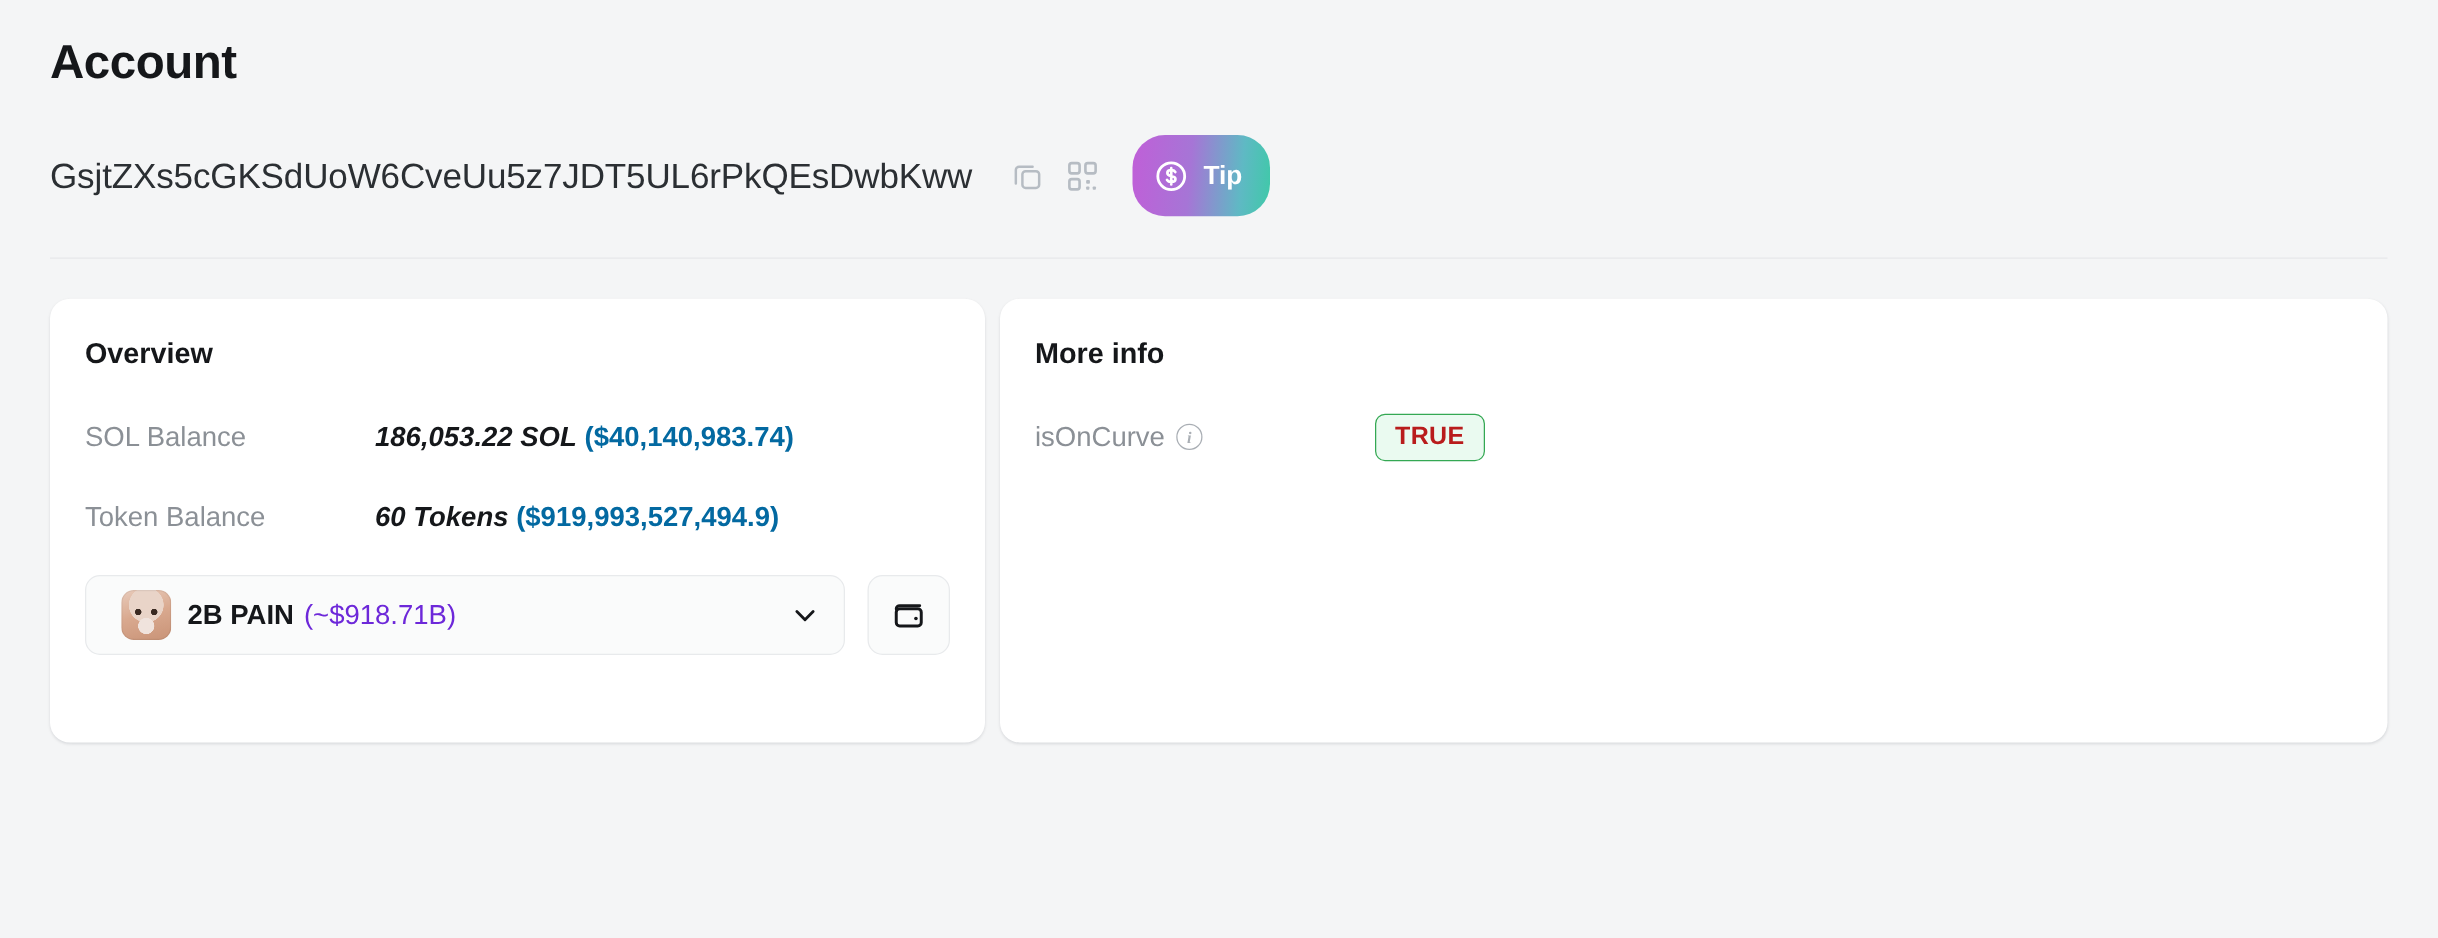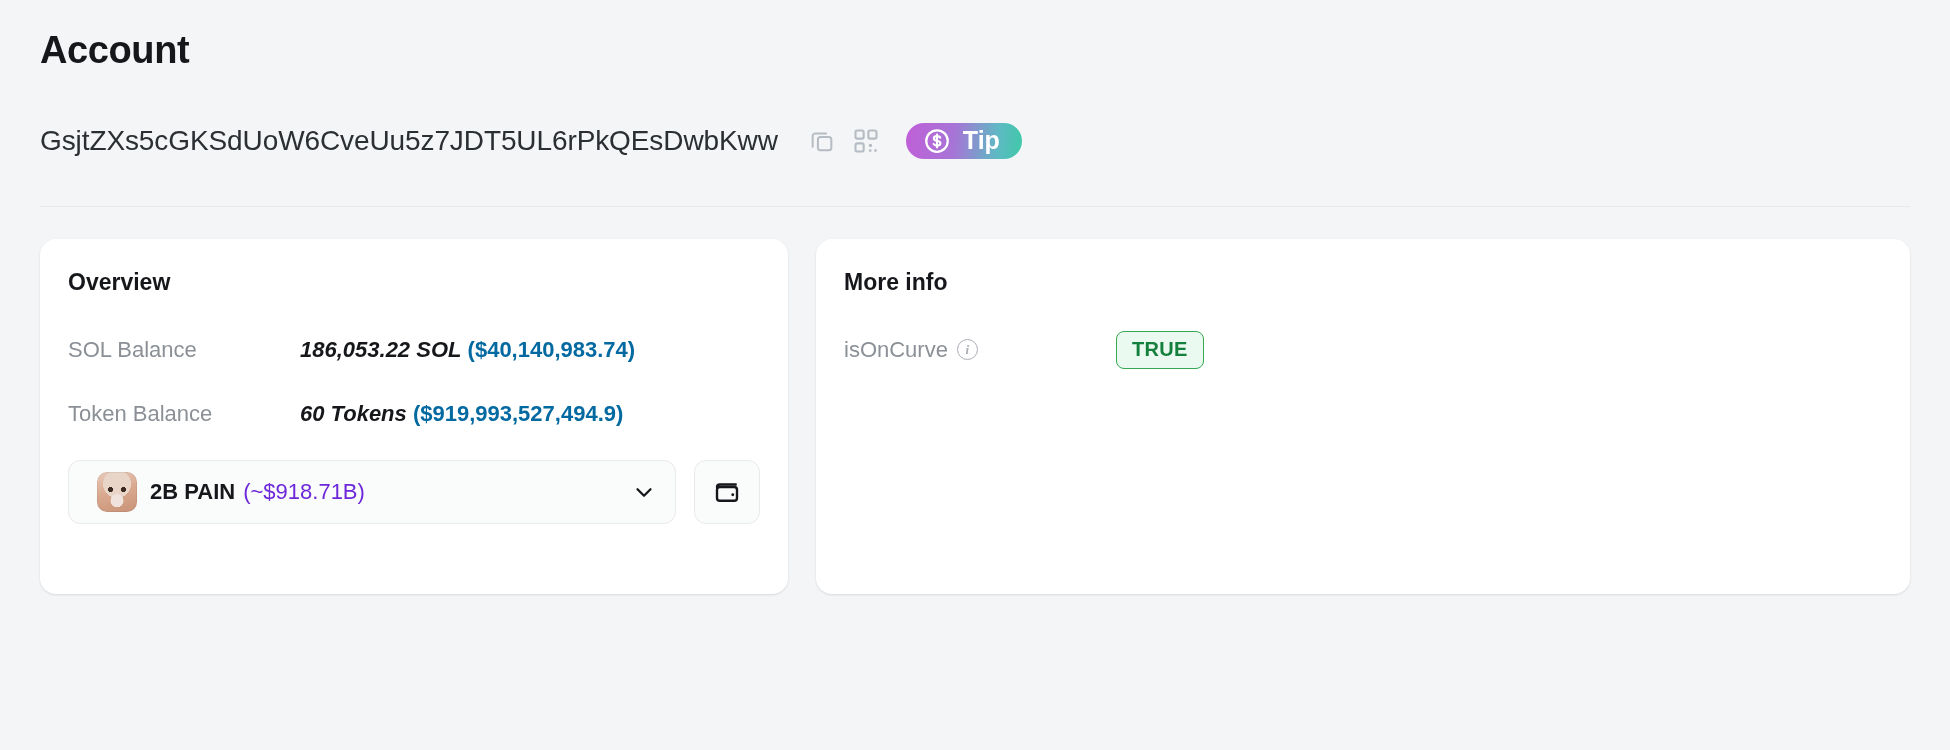--- a/index.html
+++ b/index.html
@@ -89,44 +89,44 @@
     cursor: pointer;
     background: none;
     border: none;
   }
   .icon-btn.first { margin-left: 22px; }
 
   .tip-btn {
     display: inline-flex;
     align-items: center;
     gap: 11px;
-    height: 36px;
+    height: 65px;
     padding: 0 22px 0 16px;
     margin-left: 18px;
     border: none;
     border-radius: 26px;
     background: linear-gradient(95deg, #c05fd8 0%, #a675d6 42%, #5fb9c4 78%, #3fc9a8 100%);
     color: #ffffff;
-    font-size: 25px;
+    font-size: 21px;
     font-weight: 700;
     cursor: pointer;
     font-family: "Liberation Sans", sans-serif;
   }
 
   .divider {
     margin-top: 36px;
     height: 1px;
     background: #e6e8ea;
     width: 100%;
   }
 
   
   .cards {
     display: flex;
-    gap: 28px;
+    gap: 12px;
     margin-top: 32px;
   }
   .card {
     background: #ffffff;
     border-radius: 16px;
     box-shadow: 0 1px 3px rgba(16, 24, 40, 0.07), 0 1px 2px rgba(16, 24, 40, 0.05);
     padding: 30px 28px 30px 28px;
     position: relative;
     z-index: 10;
   }
@@ -250,21 +250,21 @@
 
   .badge-true {
     display: inline-flex;
     align-items: center;
     justify-content: center;
     height: 38px;
     padding: 0 15px;
     border: 1.5px solid #34a853;
     border-radius: 8px;
     background: #eafaf0;
-    color: #15803d;
+    color: #b91c1c;
     font-size: 20px;
     font-weight: 700;
     letter-spacing: 0.3px;
   }
 </style>
 </head>
 <body>
 
 <div class="page">
 

